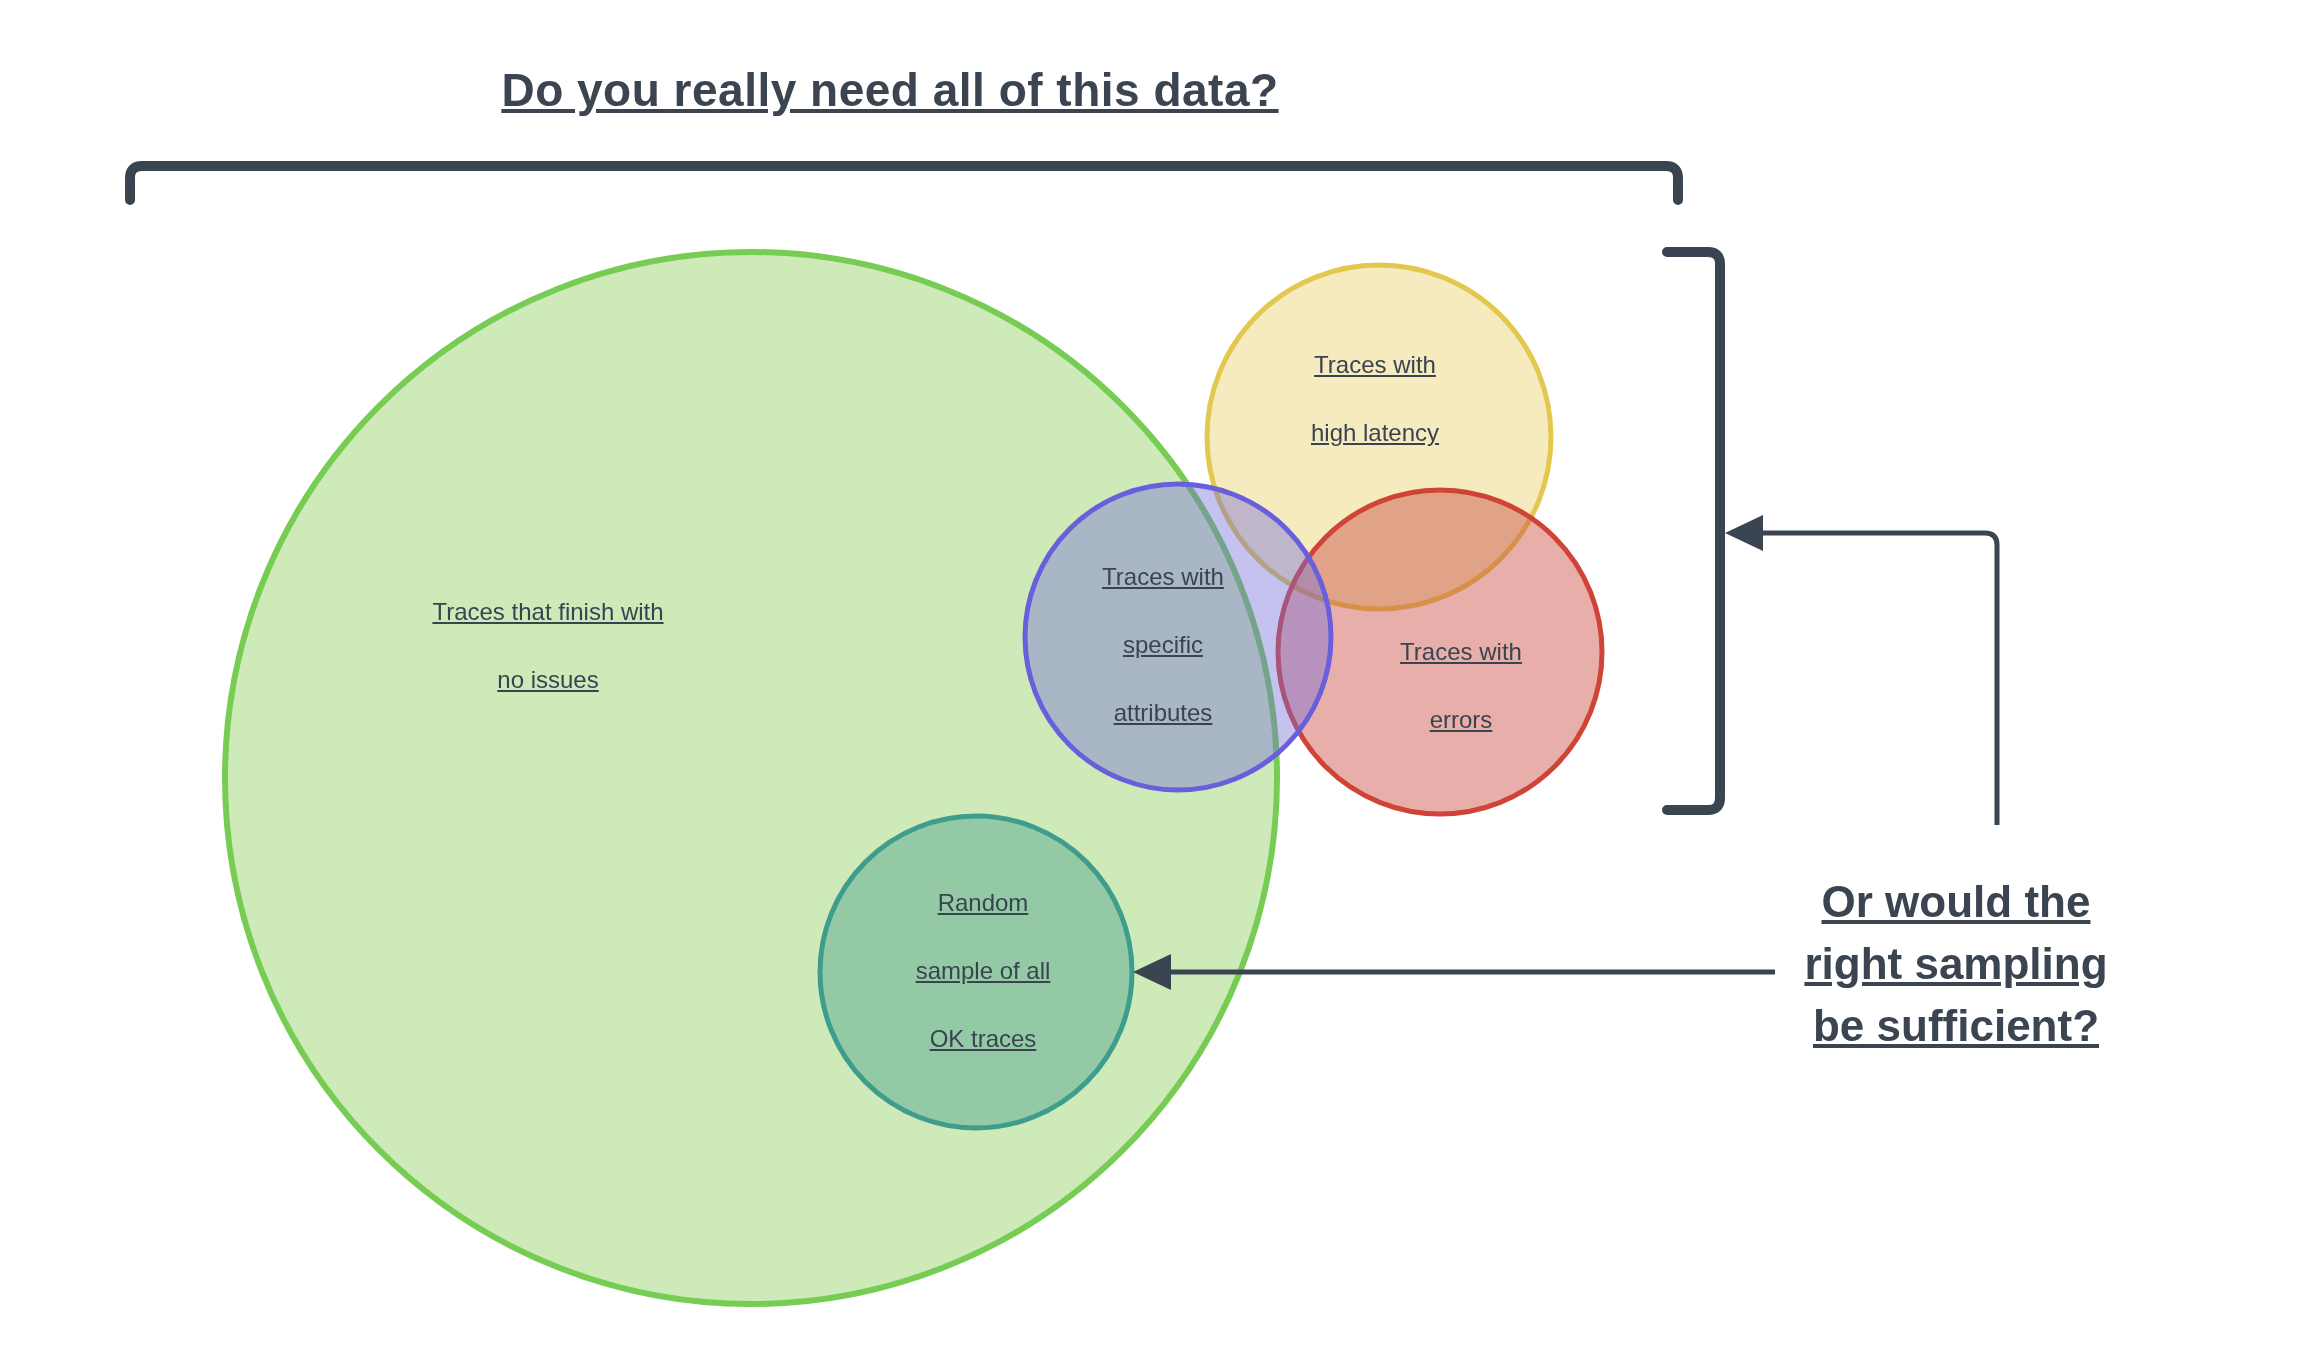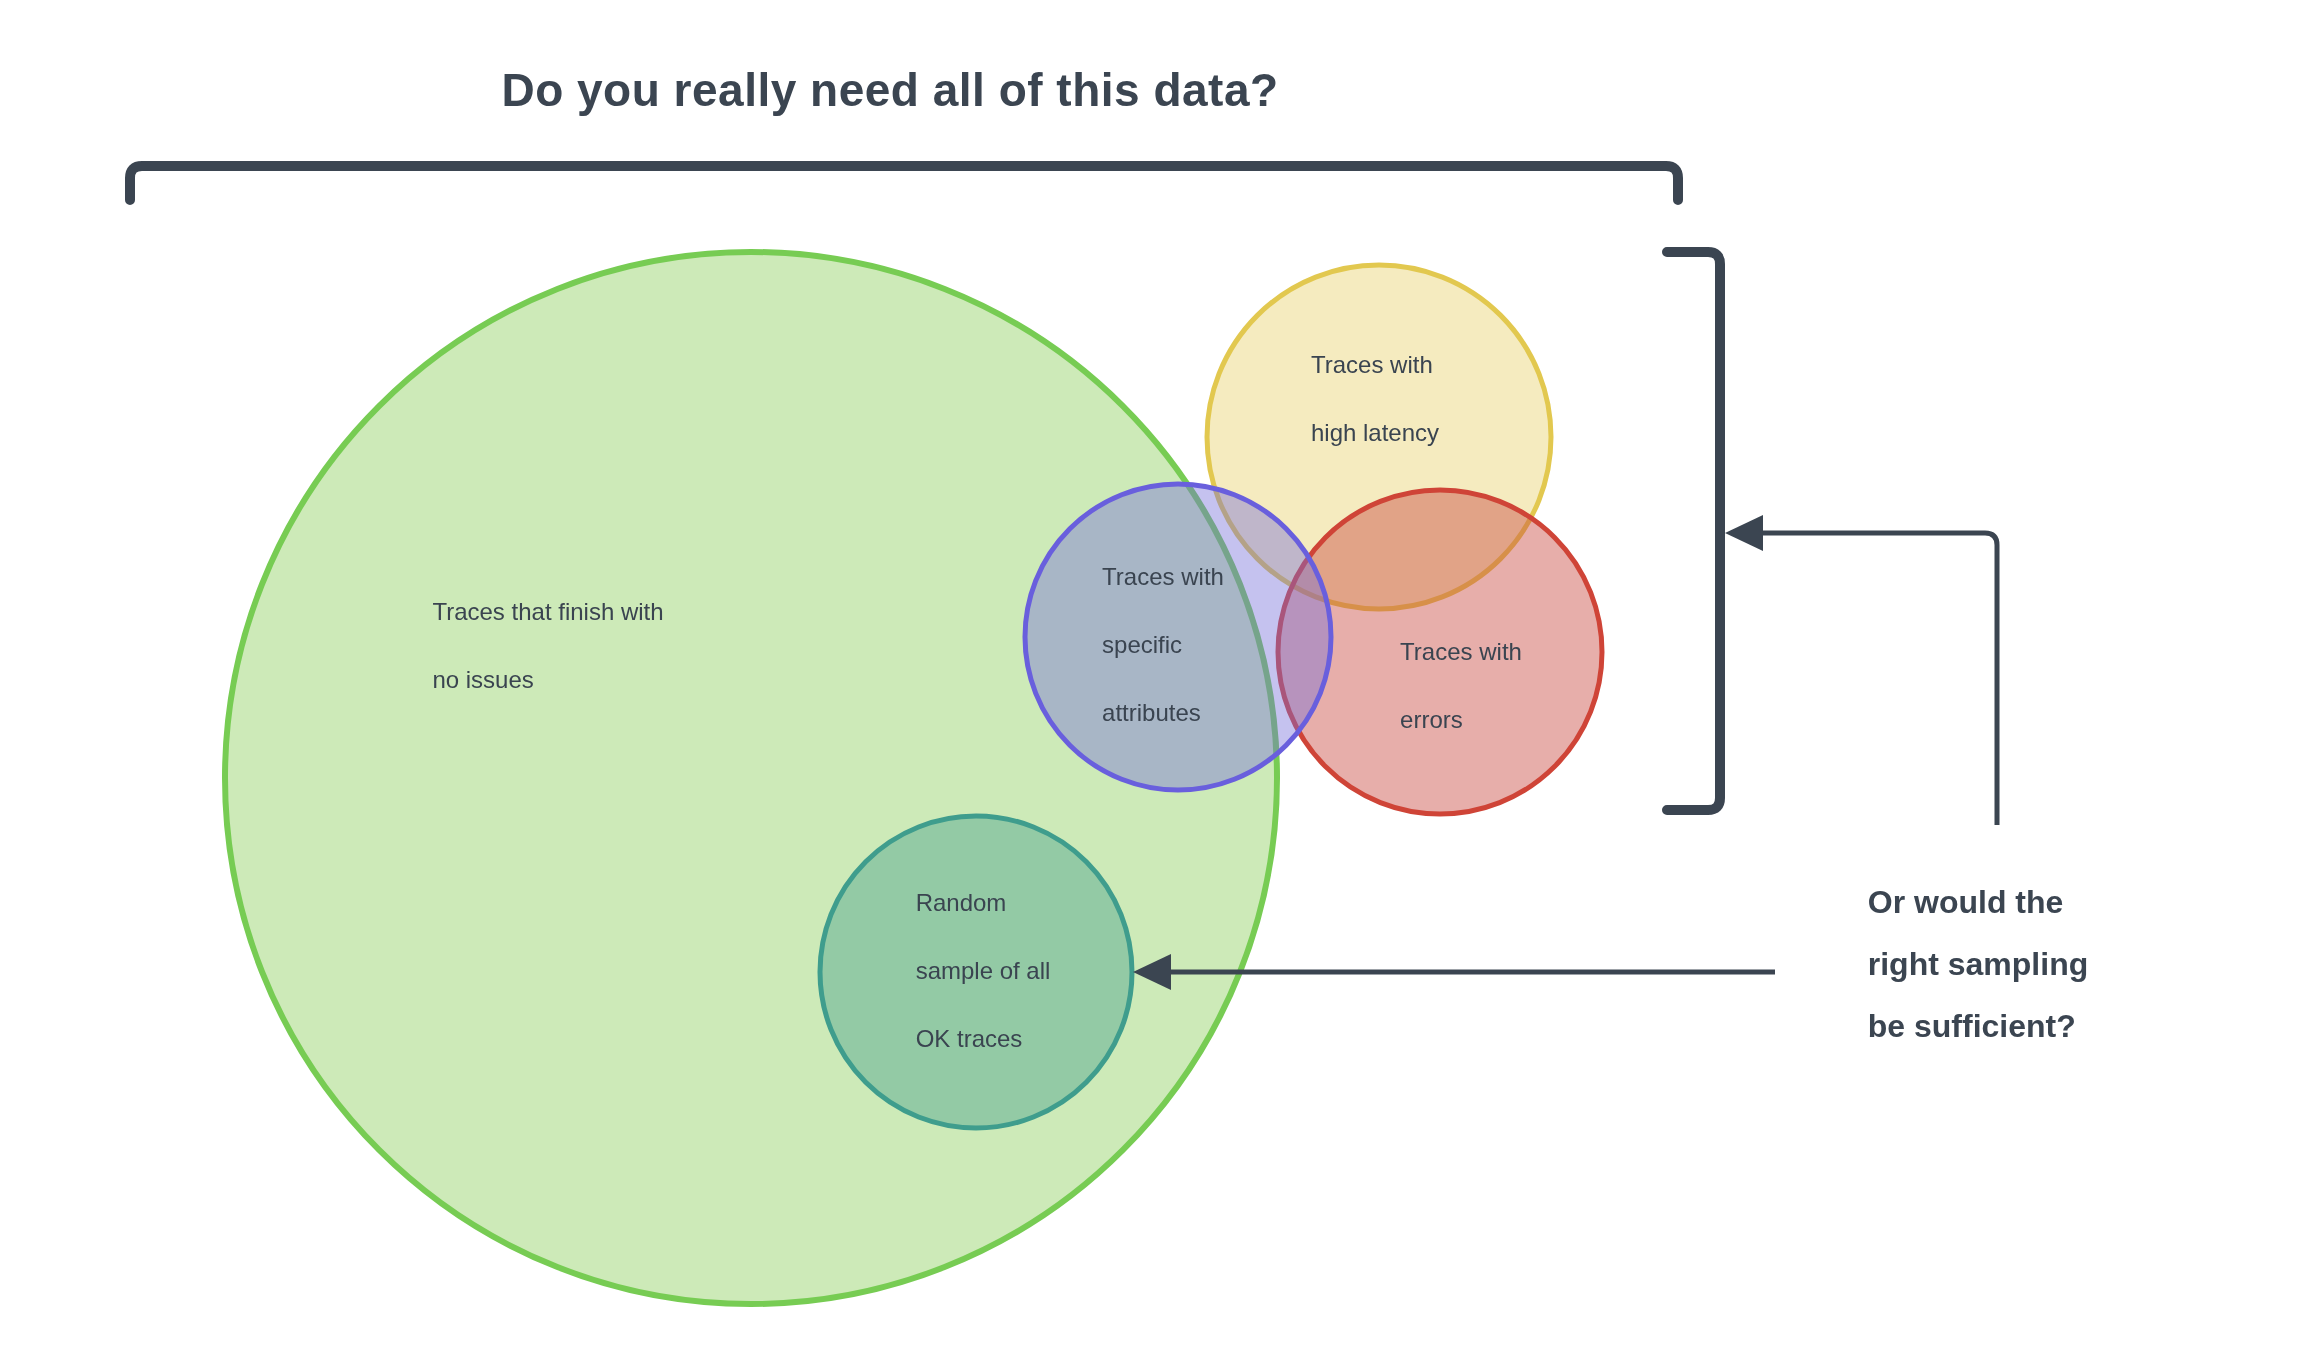--- a/index.html
+++ b/index.html
@@ -17,39 +17,40 @@
   }
   .stage svg {
     position: absolute;
     inset: 0;
     width: 2318px;
     height: 1364px;
   }
   .label {
     position: absolute;
     transform: translate(-50%, -50%);
+    text-align: center;
     white-space: pre-line;
     color: #3a4450;
+    text-decoration: underline;
   }
   .diagram-title {
     left: 890px;
     top: 90px;
     font-size: 46px;
     font-weight: bold;
     letter-spacing: 0.5px;
     color: #3b4551;
   }
   .question-text {
     left: 1956px;
     top: 964px;
-    font-size: 32px;
+    font-size: 44px;
     font-weight: bold;
     line-height: 62px;
     color: #3b4551;
-    margin-left: 22px;
   }
   .circle-label {
     font-size: 24px;
     line-height: 68px;
   }
   .lbl-green  { left: 548px;  top: 646px; }
   .lbl-yellow { left: 1375px; top: 399px; }
   .lbl-blue   { left: 1163px; top: 645px; }
   .lbl-red    { left: 1461px; top: 686px; }
   .lbl-teal   { left: 976px;  top: 971px; margin-left: 7px; }

